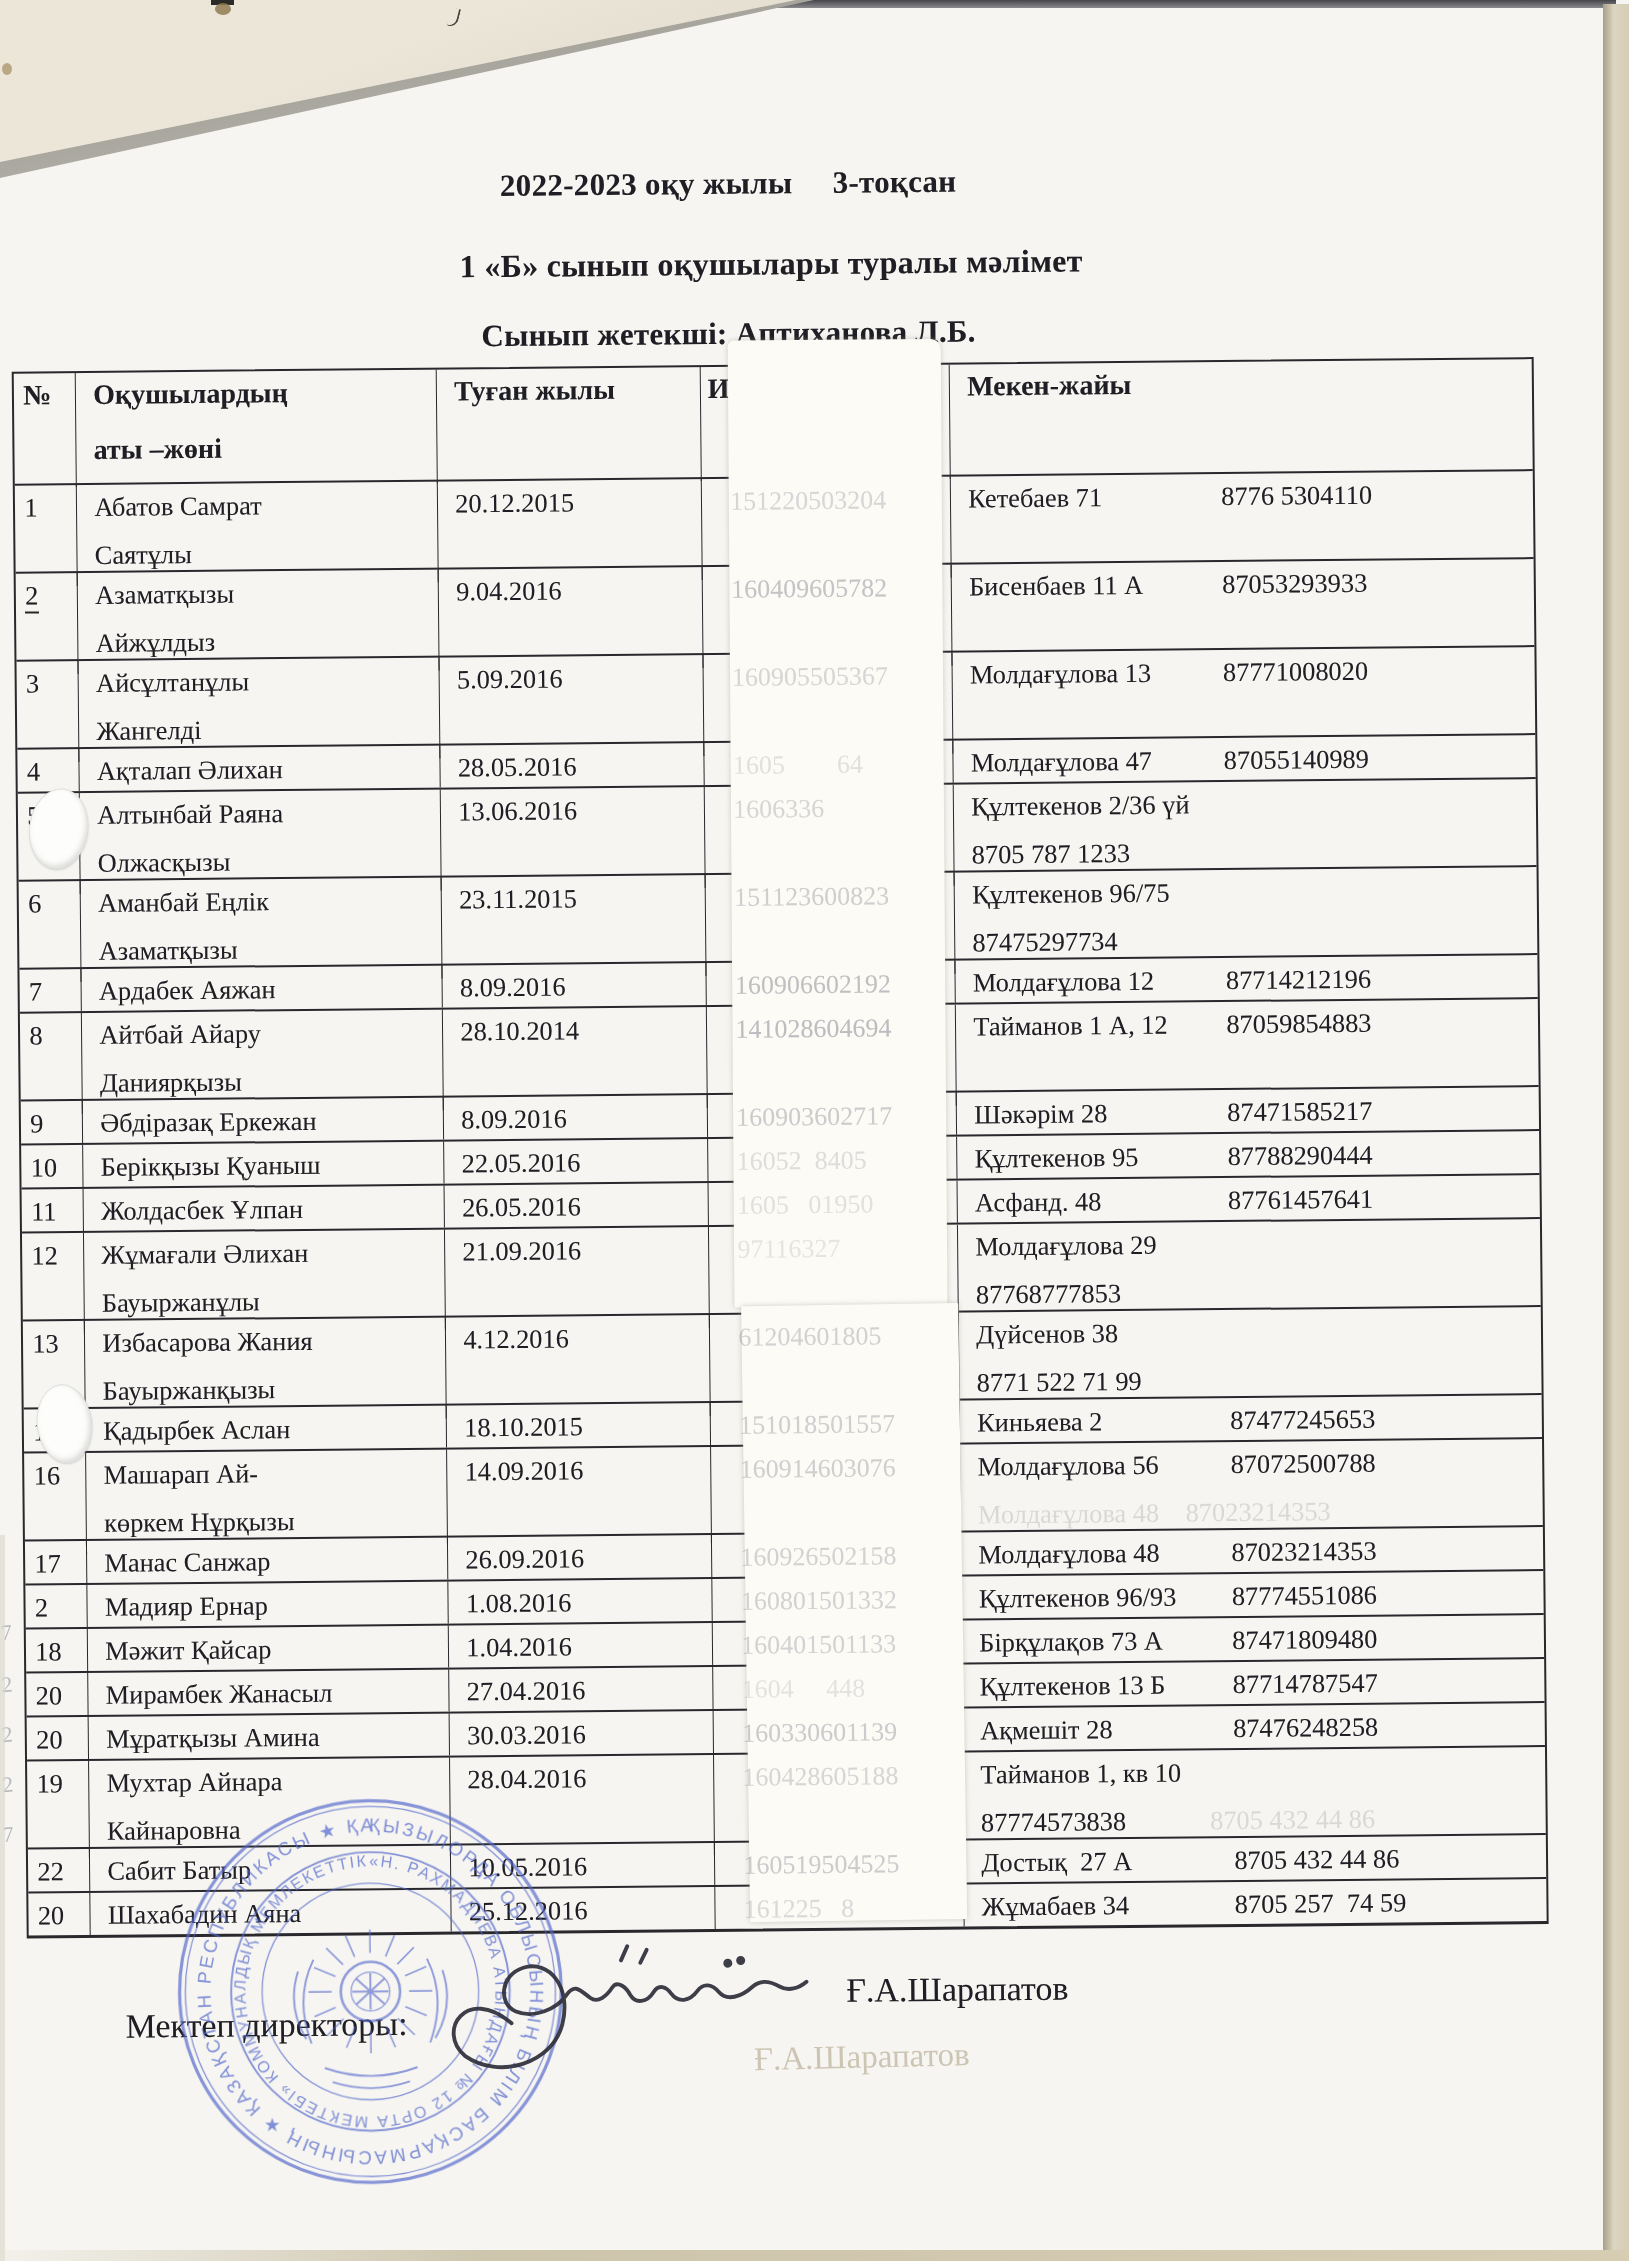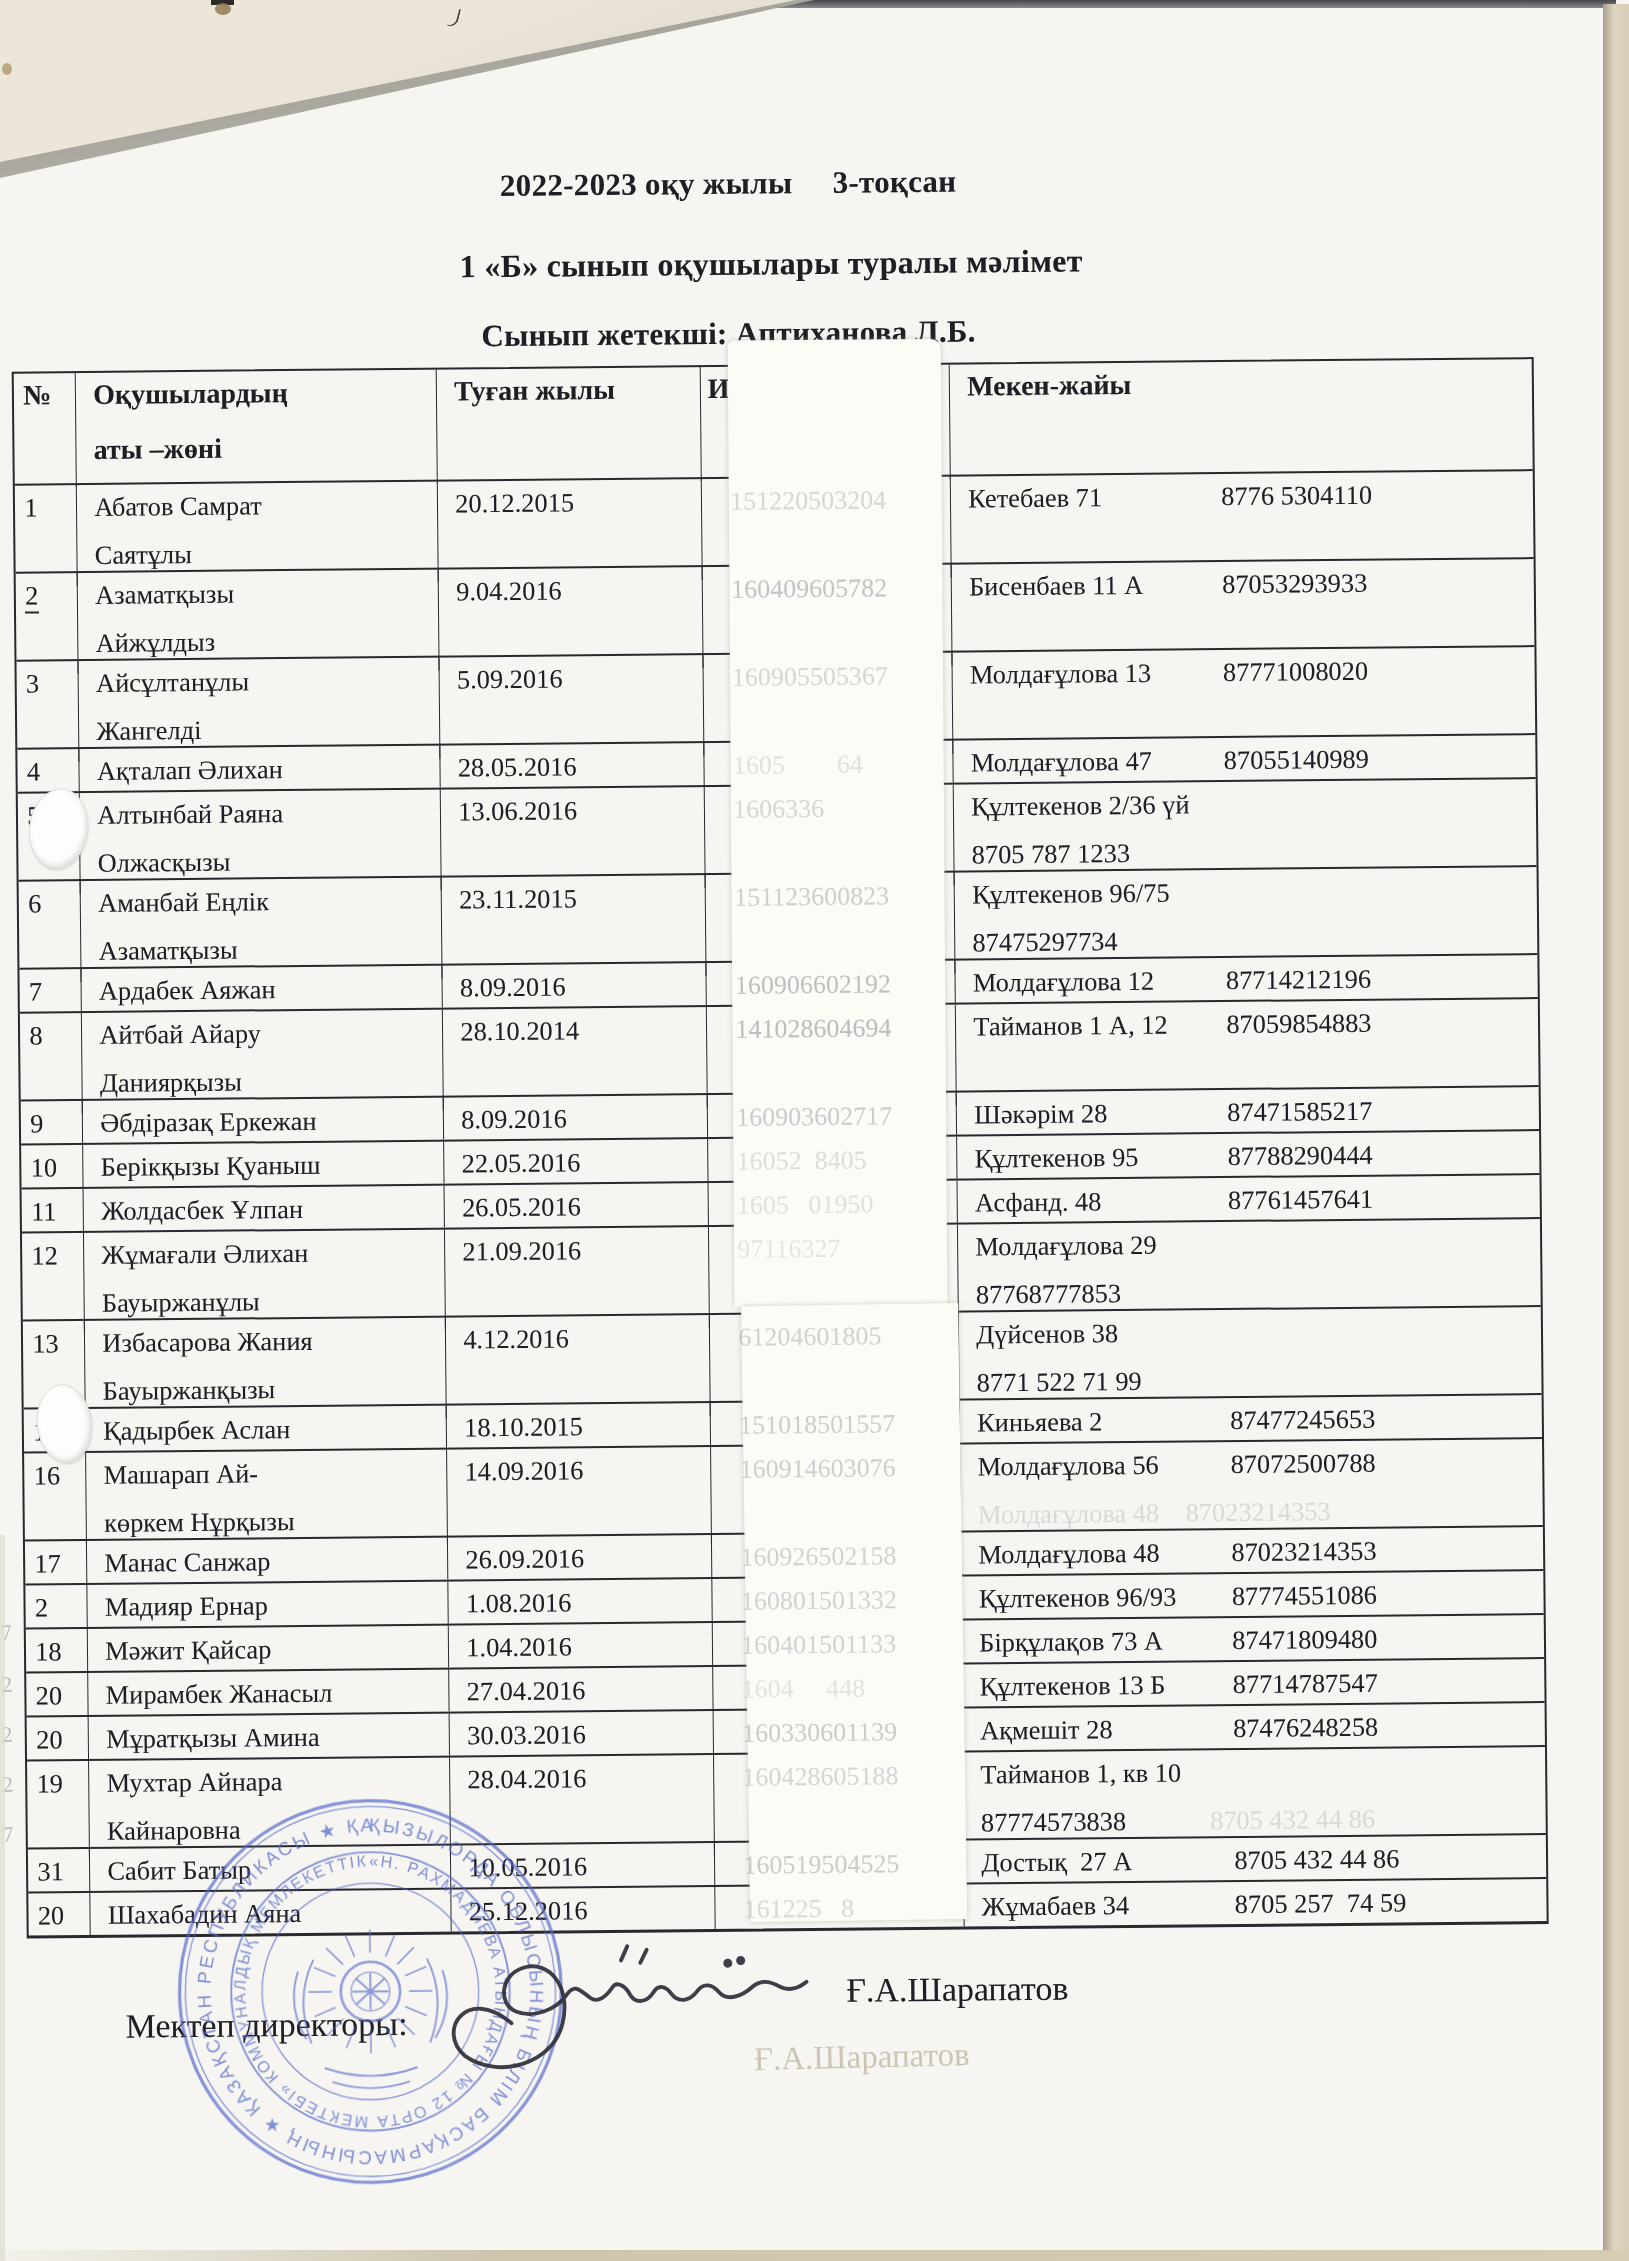--- a/index.html
+++ b/index.html
@@ -446,21 +446,21 @@
     <div class="cell c-iin">
       <span class="ghost" style="opacity: 0.2;">160428605188</span>
     </div>
     <div class="cell c-addr">
             <div class="aline"><span class="street">Тайманов 1, кв 10</span></div>
             <div class="aline"><span class="phone">87774573838</span><span class="gphone">8705 432 44 86</span></div>
           </div>
   </div>
         <div class="trow short" style="height: 44px;">
     <div class="cell c-num">
-      <span class="numtxt">31</span>
+      <span class="numtxt">22</span>
     </div>
     <div class="cell c-name">
             <div class="nline">Сабит Батыр</div>
           </div>
     <div class="cell c-birth">10.05.2016</div>
     <div class="cell c-iin">
       <span class="ghost" style="opacity: 0.26;">160519504525</span>
     </div>
     <div class="cell c-addr">
             <div class="aline"><span class="street w">Достық  27 А</span><span class="phone">8705 432 44 86</span></div>

